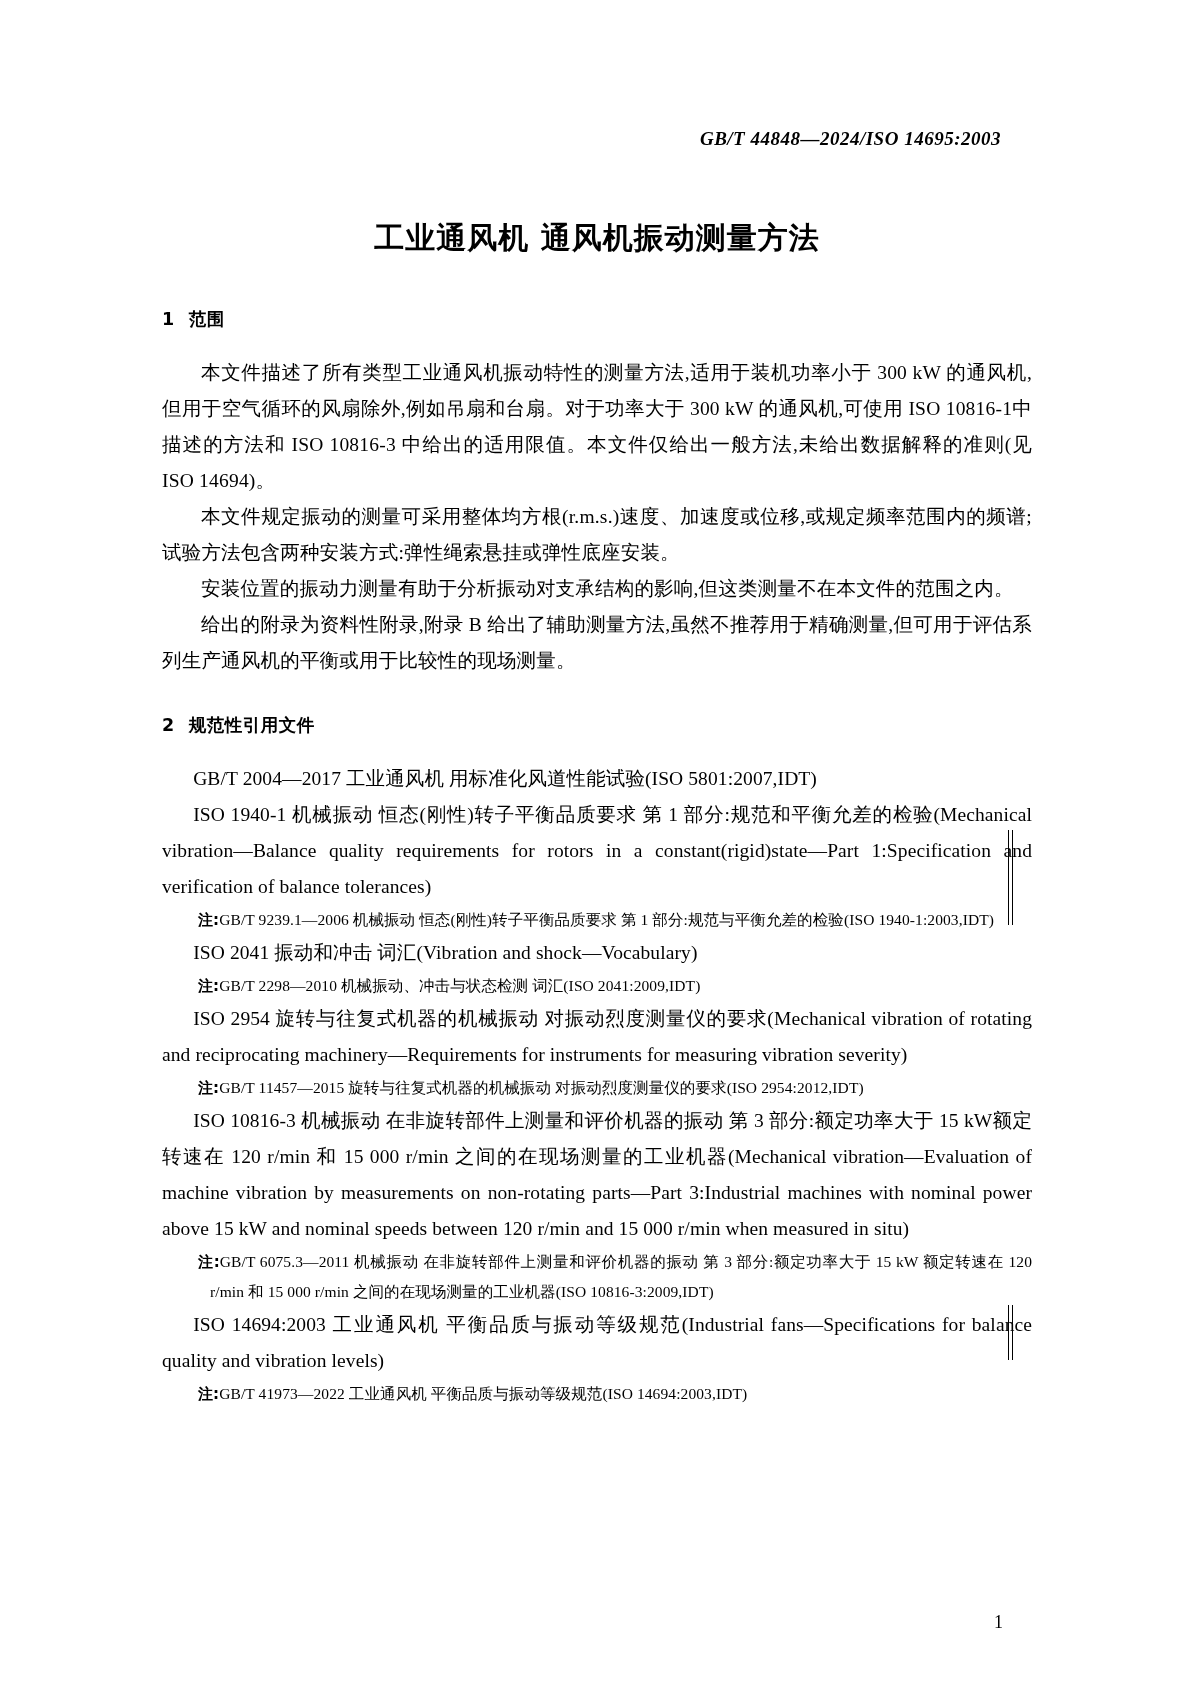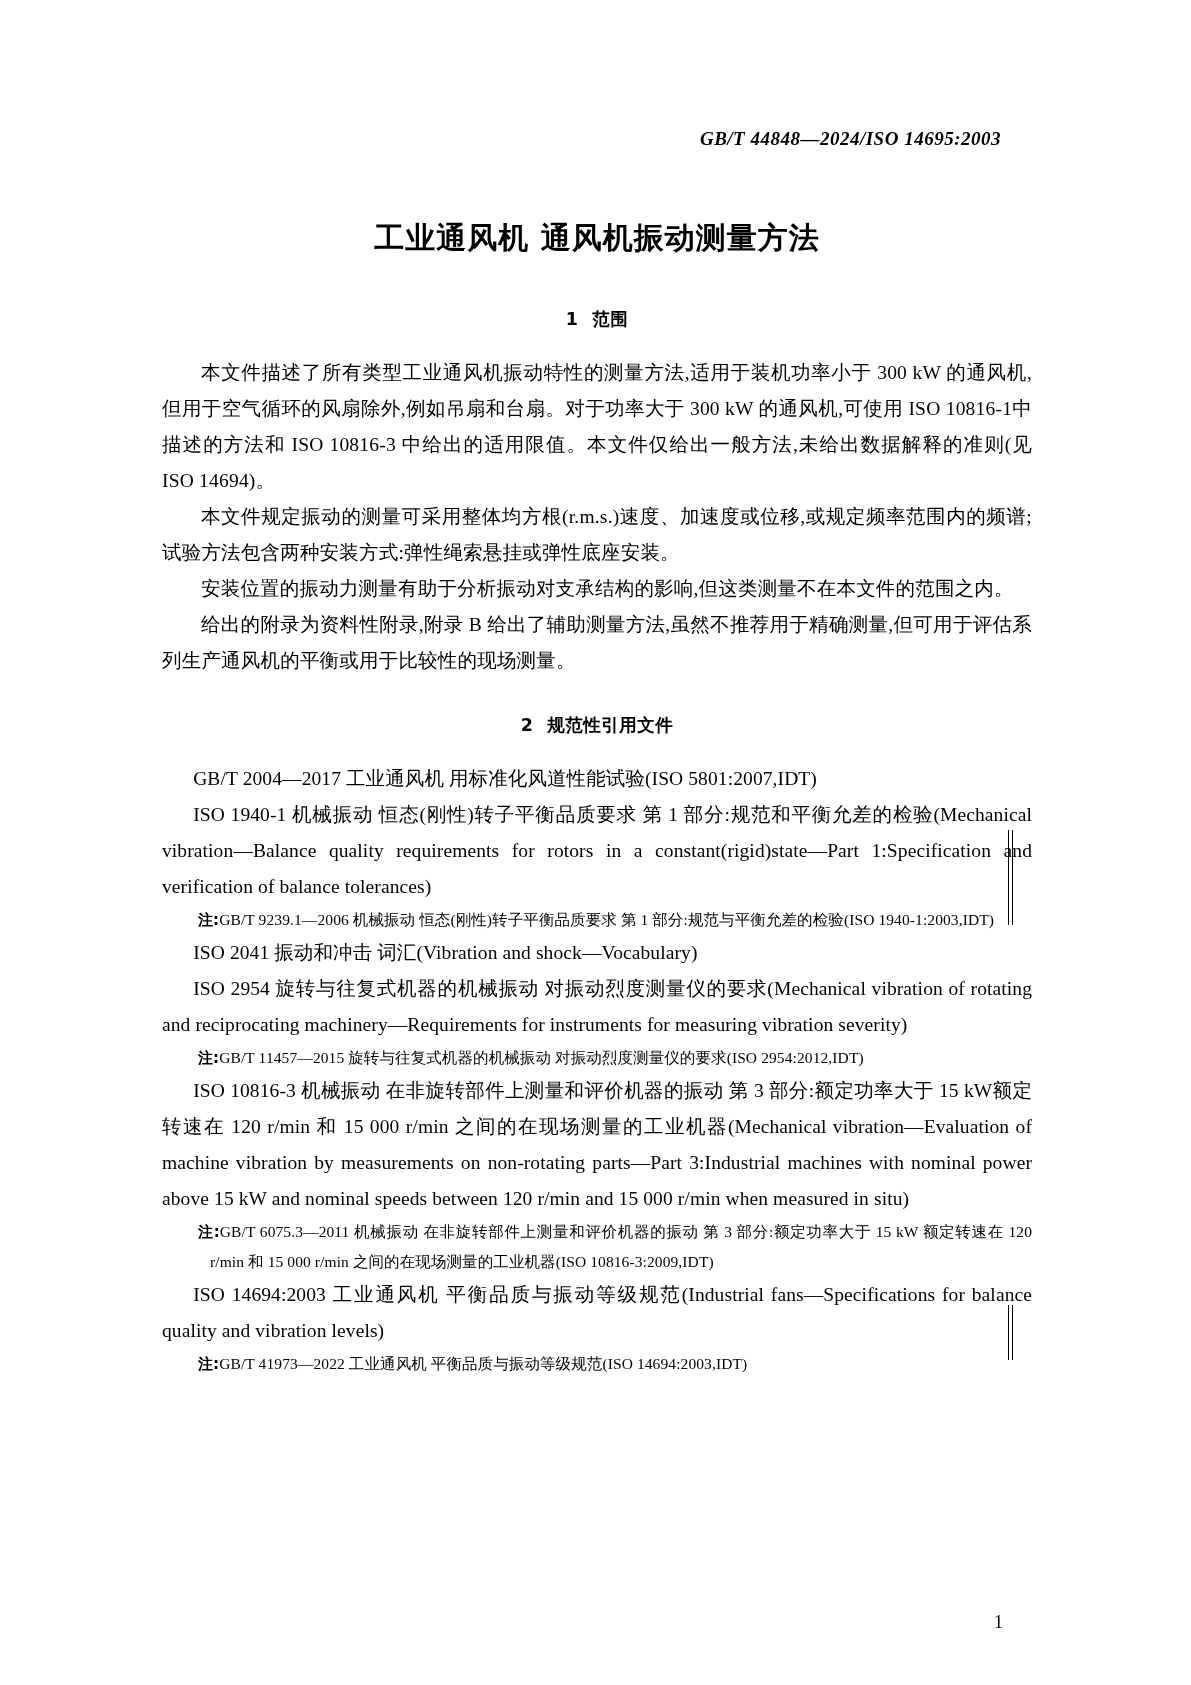--- a/index.html
+++ b/index.html
@@ -49,21 +49,20 @@
     margin: 18px 0 0 0;
     padding: 0;
   }
   .clause-heading {
     font-family: "DejaVu Sans", "Liberation Sans", sans-serif;
     font-weight: bold;
     font-size: 17.5px;
     margin: 0;
     padding: 0;
     letter-spacing: 0.5px;
-    text-align: center;
   }
   .clause-heading .num {
     margin-right: 14px;
   }
   p.body {
     font-size: 19.5px;
     line-height: 36px;
     margin: 0;
     padding: 0;
     text-align: justify;
@@ -150,20 +149,21 @@
     </div>
 
     <div class="gap-md"></div>
 
 
     <div>
       <p class="ref">GB/T 2004—2017  工业通风机  用标准化风道性能试验(ISO 5801:2007,IDT)</p>
       <p class="ref">ISO 1940-1  机械振动  恒态(刚性)转子平衡品质要求  第 1 部分:规范和平衡允差的检验(Mechanical vibration—Balance quality requirements for rotors in a constant(rigid)state—Part 1:Specification and verification of balance tolerances)</p>
       <p class="note"><span class="note-label">注:</span><span>GB/T 9239.1—2006  机械振动  恒态(刚性)转子平衡品质要求  第 1 部分:规范与平衡允差的检验(ISO 1940-1:2003,IDT)</span></p>
       <p class="ref">ISO 2041  振动和冲击  词汇(Vibration and shock—Vocabulary)</p>
+      <p class="note"><span class="note-label">注:</span><span>GB/T 2298—2010  机械振动、冲击与状态检测  词汇(ISO 2041:2009,IDT)</span></p>
       <p class="ref">ISO 2954  旋转与往复式机器的机械振动  对振动烈度测量仪的要求(Mechanical vibration of rotating and reciprocating machinery—Requirements for instruments for measuring vibration severity)</p>
       <p class="note"><span class="note-label">注:</span><span>GB/T 11457—2015  旋转与往复式机器的机械振动  对振动烈度测量仪的要求(ISO 2954:2012,IDT)</span></p>
       <p class="ref">ISO 10816-3  机械振动  在非旋转部件上测量和评价机器的振动  第 3 部分:额定功率大于 15 kW额定转速在 120 r/min 和 15 000 r/min 之间的在现场测量的工业机器(Mechanical vibration—Evaluation of machine vibration by measurements on non-rotating parts—Part 3:Industrial machines with nominal power above 15 kW and nominal speeds between 120 r/min and 15 000 r/min when measured in situ)</p>
       <p class="note"><span class="note-label">注:</span><span>GB/T 6075.3—2011  机械振动  在非旋转部件上测量和评价机器的振动  第 3 部分:额定功率大于 15 kW 额定转速在 120 r/min 和 15 000 r/min 之间的在现场测量的工业机器(ISO 10816-3:2009,IDT)</span></p>
       <p class="ref">ISO 14694:2003  工业通风机  平衡品质与振动等级规范(Industrial fans—Specifications for balance quality and vibration levels)</p>
       <p class="note"><span class="note-label">注:</span><span>GB/T 41973—2022  工业通风机  平衡品质与振动等级规范(ISO 14694:2003,IDT)</span></p>
     </div>
 
   </div>
 

